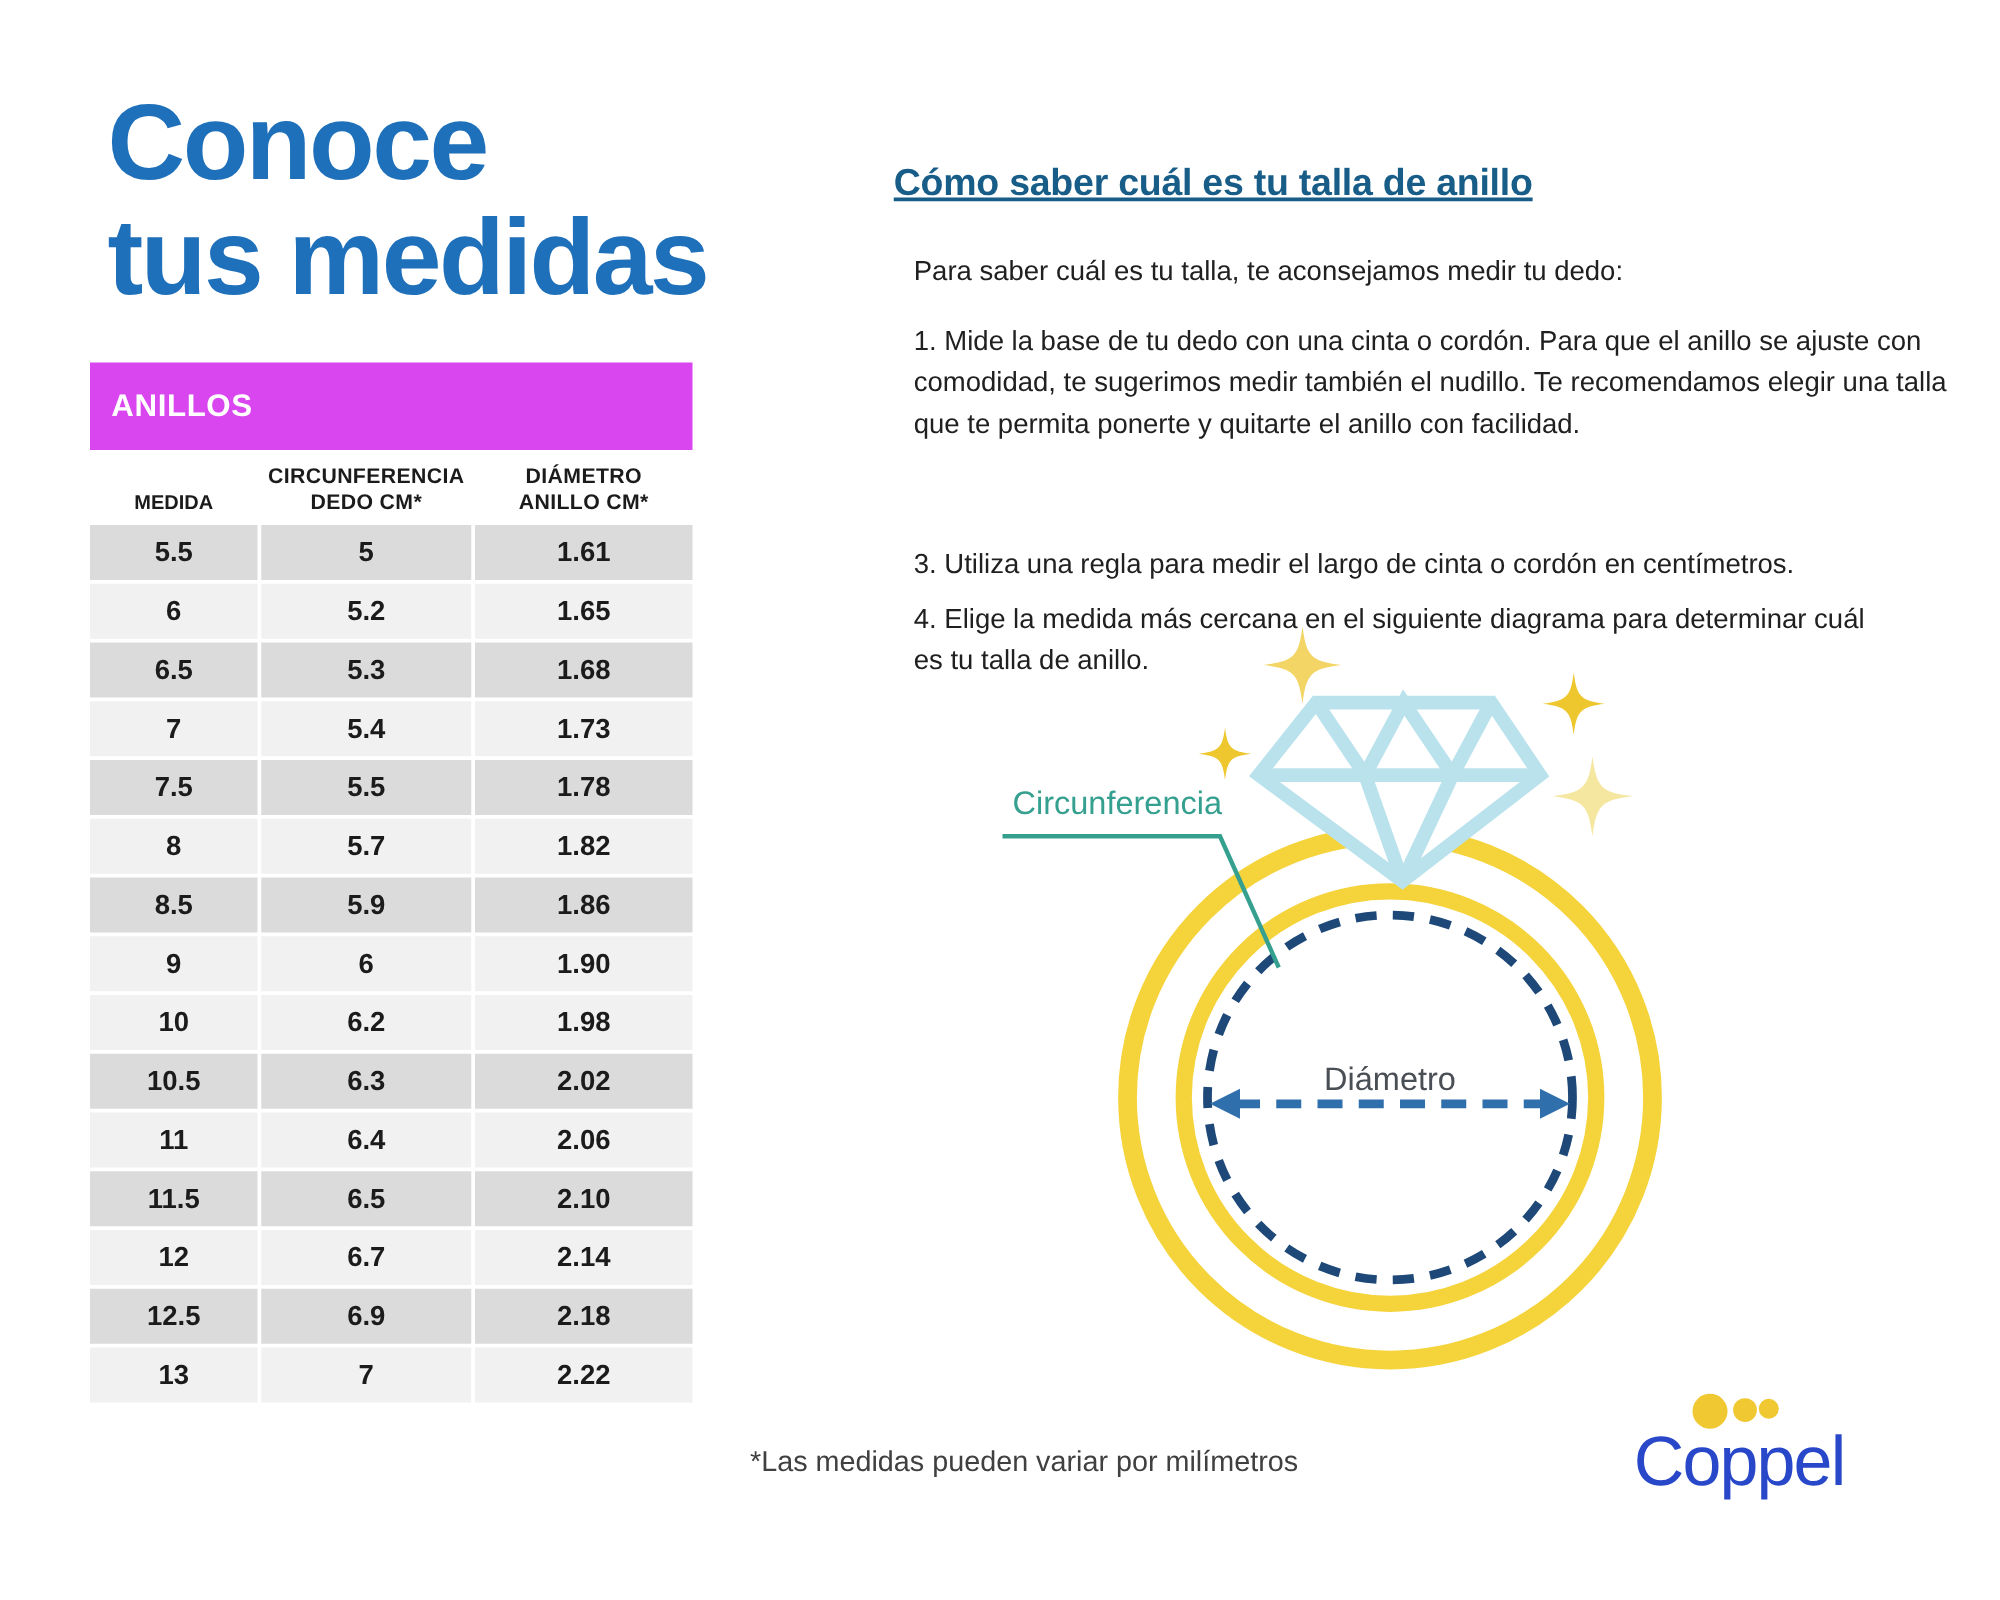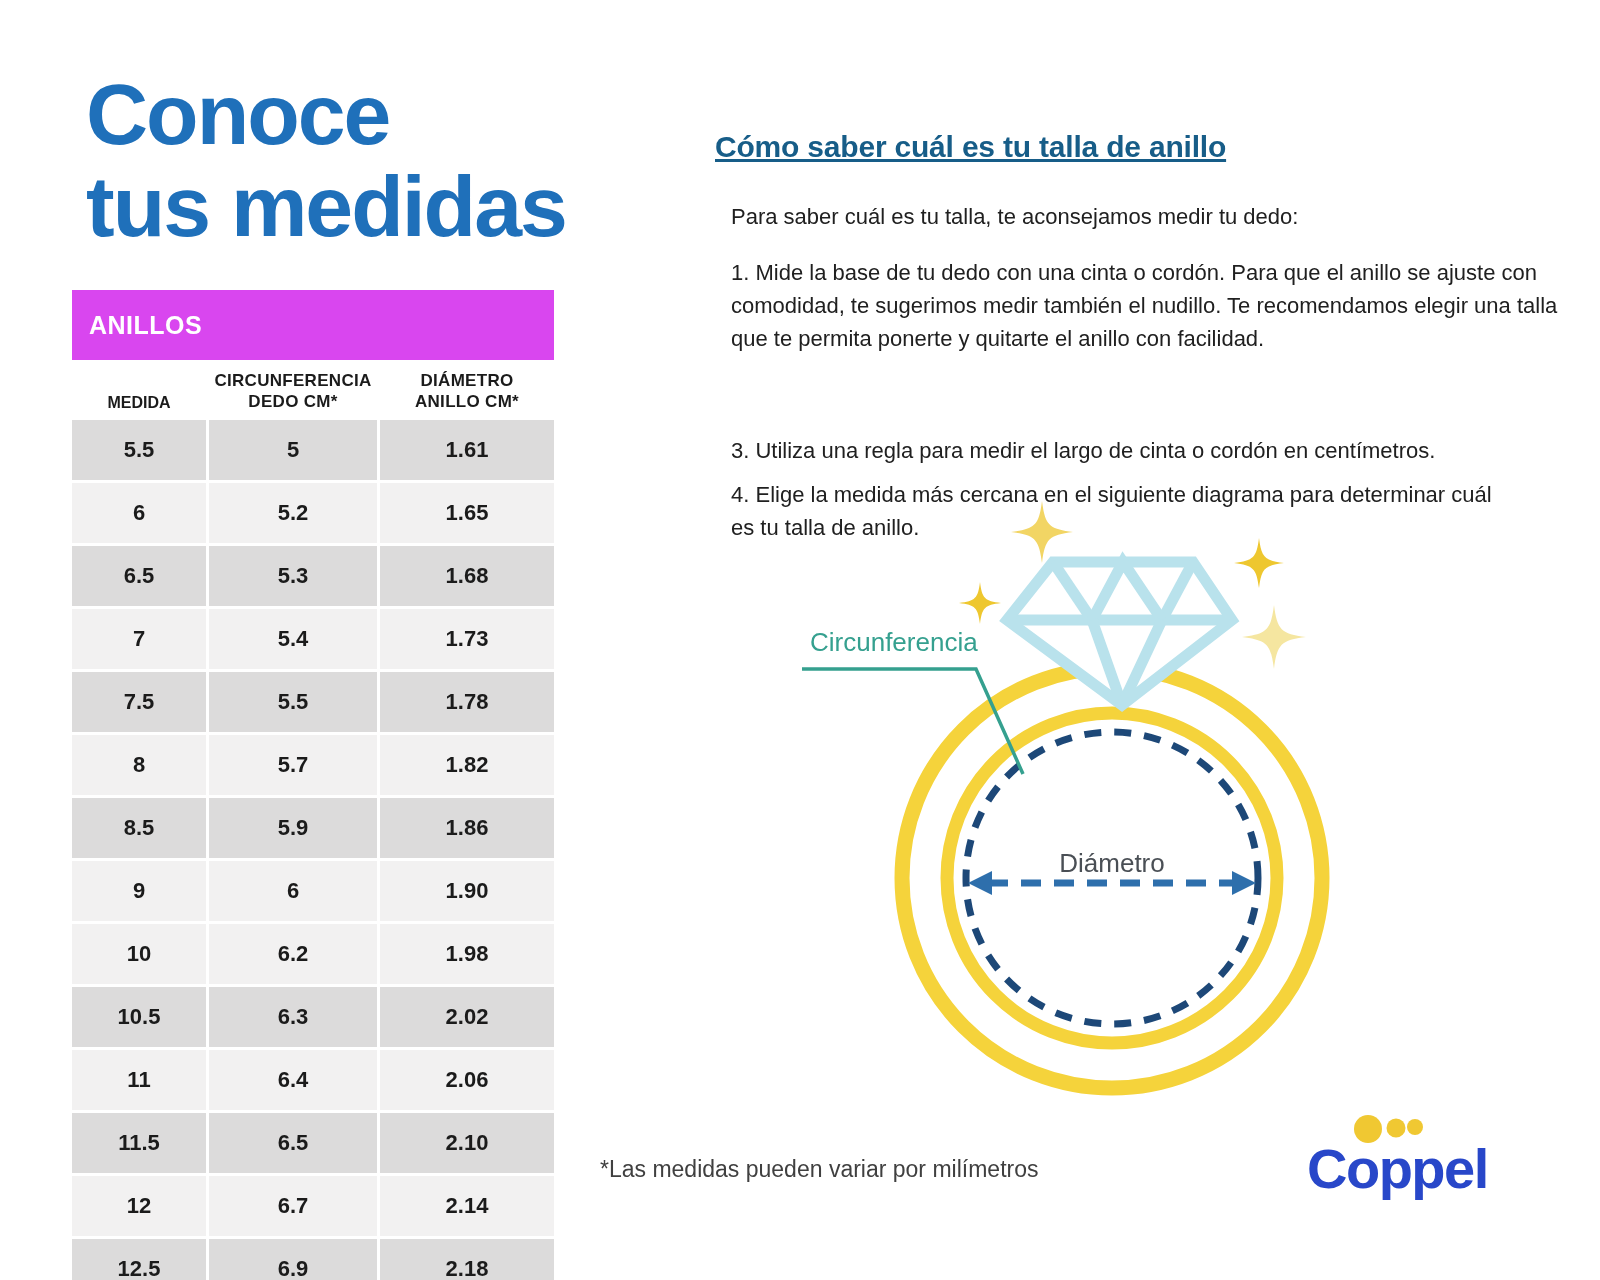--- a/index.html
+++ b/index.html
@@ -15,21 +15,21 @@
   .size-table{position:absolute;left:72px;top:290px;width:482px;}
   .banner{
     height:70px;background:#d946ef;color:#ffffff;display:flex;align-items:center;
     padding-left:17px;box-sizing:border-box;font-size:25px;font-weight:700;letter-spacing:.5px;
   }
   .thead{display:flex;gap:3px;align-items:flex-end;padding:10px 0 8px;}
   .th{display:flex;flex-direction:column;justify-content:flex-end;text-align:center;
       font-weight:700;color:#1b1b1b;}
   .col0{width:134px;} .col1{width:168px;} .col2{width:174px;}
   .th.col0{font-size:16px;} .th.col1,.th.col2{font-size:17px;line-height:21px;letter-spacing:.3px;}
-  .t-row{display:flex;gap:3px;margin-bottom:3px;height:60px;border-radius:17px;}
+  .t-row{display:flex;gap:3px;margin-bottom:3px;height:44px;border-radius:17px;}
   .t-cell{display:flex;align-items:center;justify-content:center;
           font-size:22px;font-weight:700;color:#1b1b1b;}
   .t-row.dark  .t-cell{background:#DCDBDB;}
   .t-row.light .t-cell{background:#F2F1F1;}
   
   .guide-heading{
     position:absolute;left:715px;top:130px;
     color:#175D88;font-size:30px;font-weight:700;letter-spacing:-.2px;text-decoration:underline;
   }
   .para{position:absolute;left:715px;font-size:22px;line-height:33px;color:#202020;margin:16px;}
@@ -38,21 +38,21 @@
   .step2{top:352px;width:664px;}
   .step3{top:418px;width:830px;}
   .step4{top:462px;width:762px;}
   .diagram{position:absolute;left:780px;top:495px;}
   .footnote{position:absolute;left:600px;top:1156px;font-size:23px;color:#404040;}
   
   .logo{position:absolute;left:1305px;top:1100px;width:195px;height:100px;}
   .logo-dots{position:absolute;left:0;top:0;}
   .logo-text{
     position:absolute;left:2px;top:36px;
-    color:#2847C9;font-size:56px;font-weight:700;letter-spacing:-1.5px;
+    color:#2847C9;font-size:56px;font-weight:400;letter-spacing:-1.5px;
   }
 </style>
 </head>
 <body>
 
 <div class="page">
 
   <div class="main-title">
     <div>Conoce</div>
     <div>tus medidas</div>

